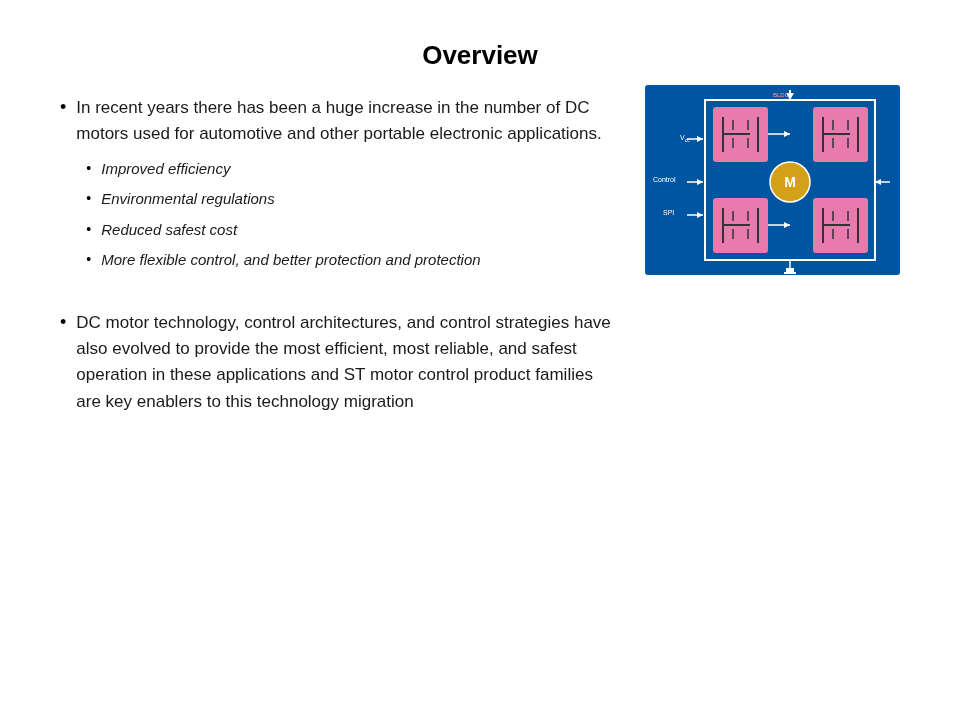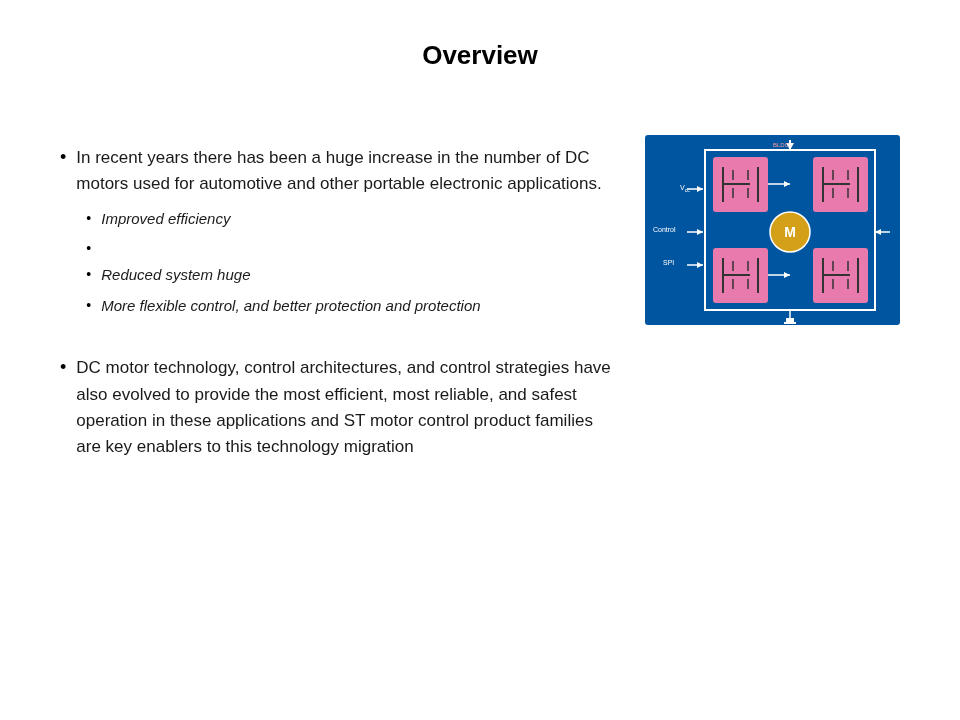--- a/index.html
+++ b/index.html
@@ -21,21 +21,21 @@
       height: 720px;
       padding: 40px 60px;
       position: relative;
     }
 
     .title {
       text-align: center;
       font-size: 26px;
       font-weight: bold;
       color: #000000;
-      margin-bottom: 74px;
+      margin-bottom: 24px;
     }
 
     .content-area {
       display: flex;
       gap: 30px;
     }
 
     .text-content {
       flex: 1;
     }
@@ -114,24 +114,25 @@
         <div>
           <span class="bullet-text">In recent years there has been a huge increase in the number of DC motors used for automotive and other portable electronic applications.</span>
 
           <div class="sub-bullets">
             <div class="sub-bullet">
               <span class="sub-dot">•</span>
               <span class="sub-text">Improved  efficiency</span>
             </div>
             <div class="sub-bullet">
               <span class="sub-dot">•</span>
-            </div>
-            <div class="sub-bullet">
-              <span class="sub-dot">•</span>
-              <span class="sub-text">Reduced system huge</span>
+              <span class="sub-text">Environmental  regulations</span>
+            </div>
+            <div class="sub-bullet">
+              <span class="sub-dot">•</span>
+              <span class="sub-text">Reduced safest cost</span>
             </div>
             <div class="sub-bullet">
               <span class="sub-dot">•</span>
               <span class="sub-text">More flexible control, and better protection and protection</span>
             </div>
           </div>
         </div>
       </div>
 
       <div class="bullet-main second-bullet">

